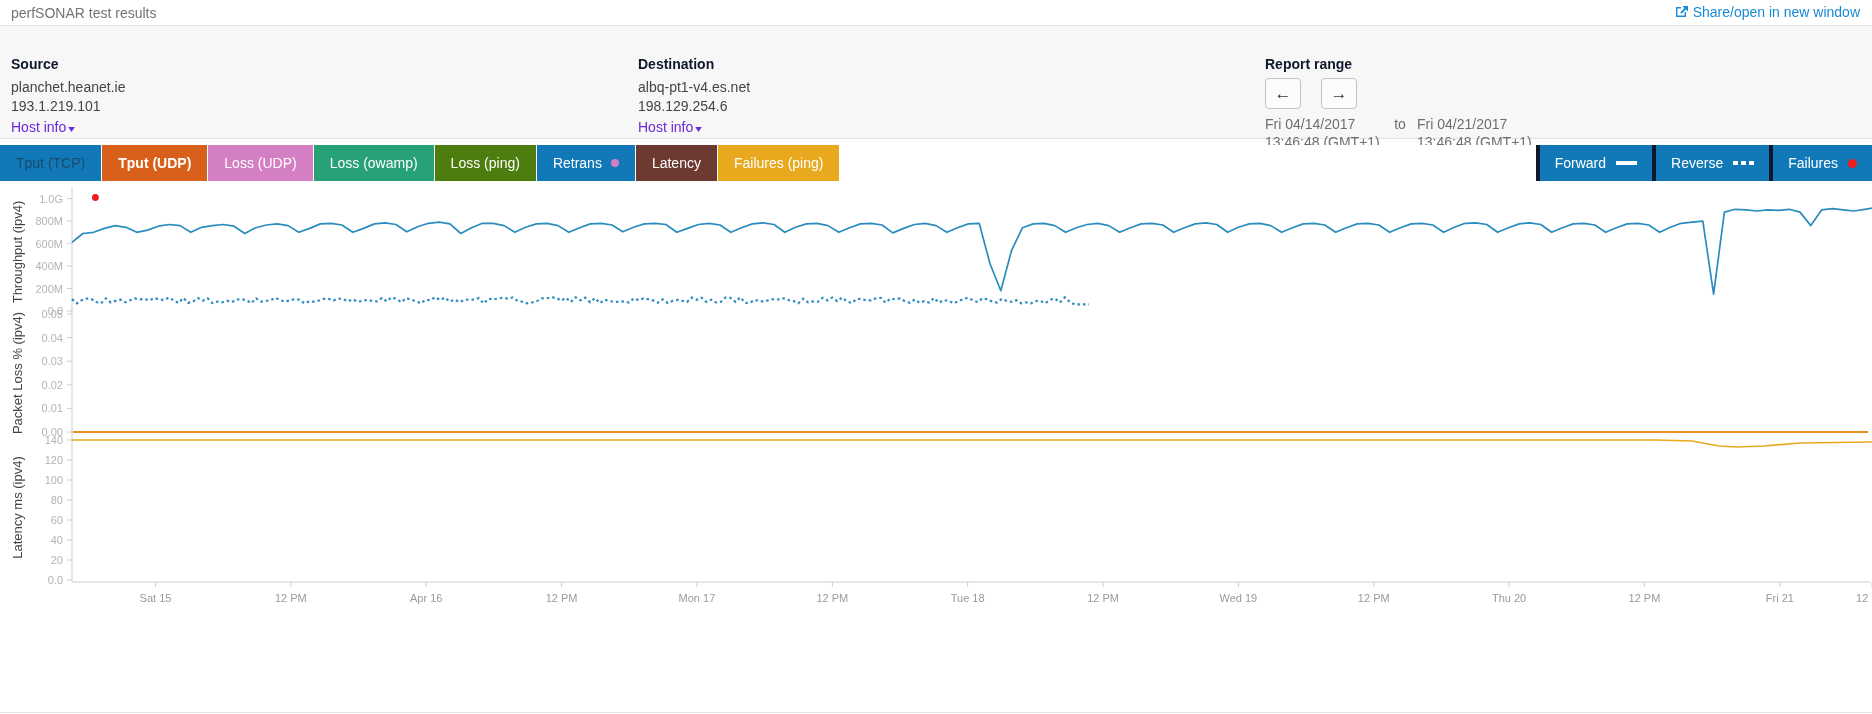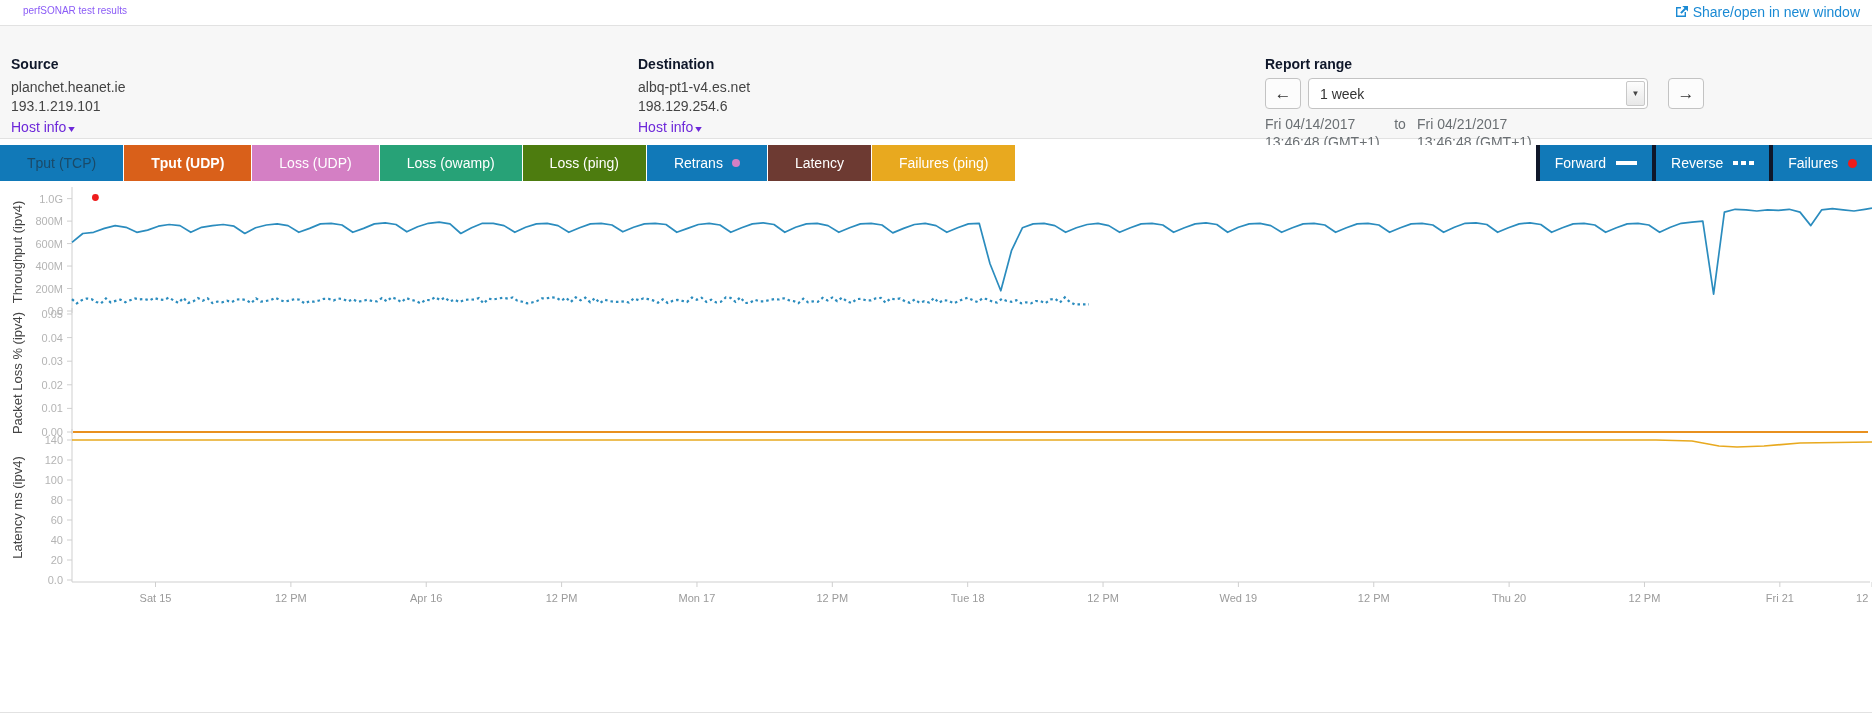--- a/index.html
+++ b/index.html
@@ -13,23 +13,23 @@
 
   
   .topbar {
     position: relative;
     height: 26px;
     background: #ffffff;
     border-bottom: 1px solid #e2e2e2;
   }
   .topbar-title {
     position: absolute;
-    left: 23px; top: 5px;
-    font-size: 10px;
-    color: #8b5cf6;
+    left: 11px; top: 5px;
+    font-size: 14px;
+    color: #737373;
   }
   .share-link {
     position: absolute;
     right: 12px; top: 4px;
     font-size: 14px;
     color: #1a8ad4;
     text-decoration: none;
     white-space: nowrap;
     cursor: pointer;
   }
@@ -161,21 +161,21 @@
     position: absolute;
     left: 0; top: 0;
     display: flex;
     height: 36px;
   }
   .tab {
     display: flex;
     align-items: center;
     justify-content: center;
     height: 36px;
-    padding: 0 27px;
+    padding: 0 16px;
     color: #ffffff;
     font-size: 14px;
     white-space: nowrap;
     cursor: pointer;
     border-right: 1px solid #ffffff;
   }
   .tab.selected { color: #1a4a68; }
   .tab-dot {
     display: inline-block;
     width: 8px; height: 8px;
@@ -268,24 +268,20 @@
     <div class="col-line">albq-pt1-v4.es.net</div>
     <div class="col-line">198.129.254.6</div>
     <span class="hostinfo"><span>Host info</span><span class="caret">▾</span></span>
   </div>
 
   <div class="col col-range">
     <div class="col-head">Report range</div>
     <div class="range-controls">
       <div class="btn-square">
         <span>←</span>
-      </div>
-      <div class="select-wrap">
-        <span class="select-value">1 week</span>
-        <span class="select-arrow">▼</span>
       </div>
       <div class="btn-go">
         <span>→</span>
       </div>
     </div>
     <div class="range-dates">
       <div class="range-date-col">
         <div>Fri 04/14/2017</div>
         <div>13:46:48 (GMT+1)</div>
       </div>

